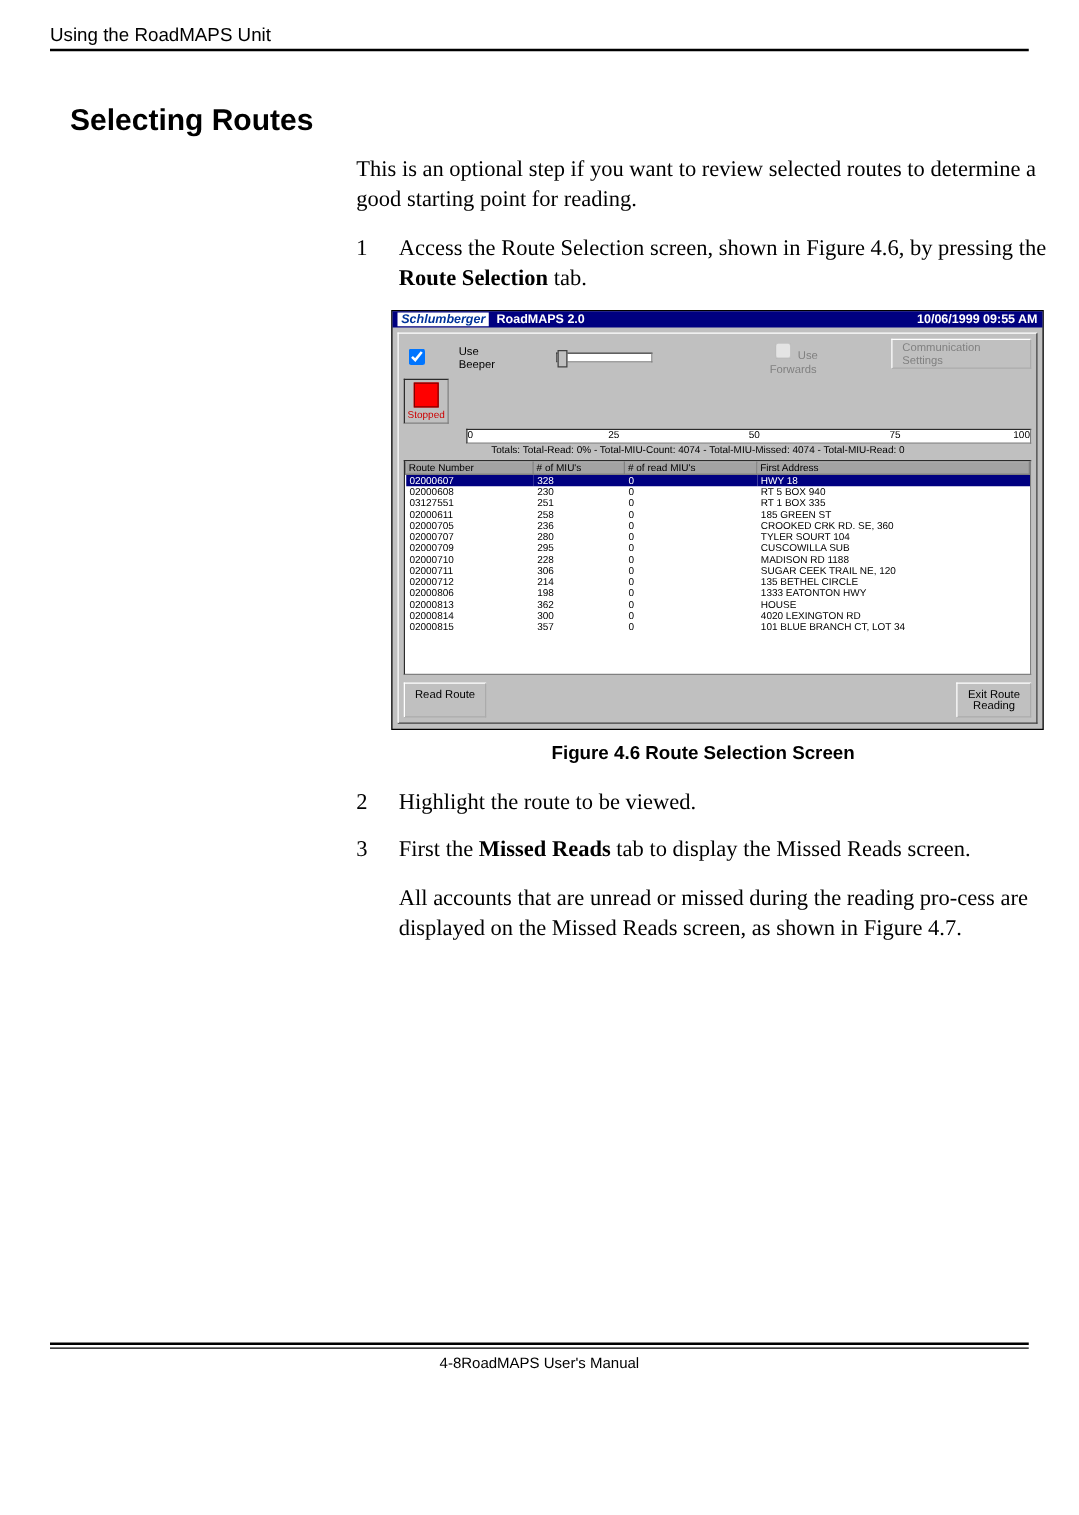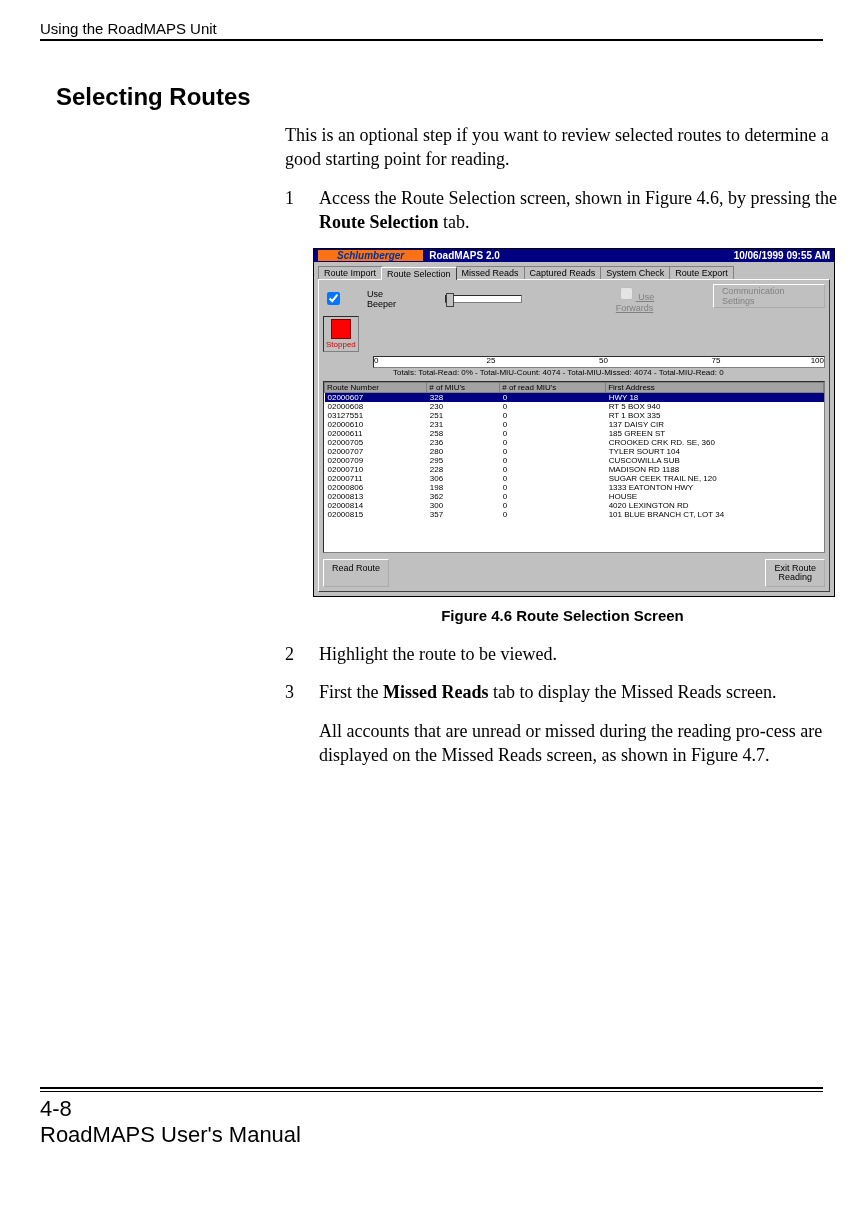--- a/index.html
+++ b/index.html
@@ -73,23 +73,23 @@
   .ss-titlebar {
     background: #000080;
     color: #fff;
     display: flex;
     align-items: center;
     padding: 1px 4px;
     font-size: 10px;
     font-weight: bold;
   }
   .ss-titlebar .brand {
-    background: #f97316;
+    background: #ffffff;
     color: #003399;
-    padding: 0 19px;
+    padding: 0 3px;
     font-style: italic;
     font-weight: bold;
     margin-right: 6px;
     font-size:10px;
   }
   .ss-titlebar .spacer { flex: 1; }
   .ss-body { padding: 4px; }
   .ss-tabs {
     display: flex;
     font-size: 9px;
@@ -145,21 +145,21 @@
   .ss-table th { background:#a3a3a3; border:1px solid #808080; font-weight:normal; text-align:left; padding:0 2px; white-space:nowrap;}
   .ss-table td { padding:0 3px; white-space:nowrap; }
   .ss-table tr.sel td { background:#000080; color:#fff; }
   .ss-bottom { display:flex; justify-content:space-between; margin-top:6px;}
   .ss-bottom .b { border:1px outset #fff; background:#c0c0c0; padding:4px 8px; font-size:9px; text-align:center; line-height:1.0;}
 
   .footer {
     margin-top: 320px;
     padding: 0 40px 20px 40px;
   }
-  .footer .line { display:flex; justify-content:center; font-family:Arial, sans-serif; font-size:22px; padding-top:4px;flex-direction:column;}
+  .footer .line { display:flex; justify-content:center; font-family:Arial, sans-serif; font-size:12px; padding-top:4px;}
 </style>
 </head>
 <body>
 
 <div class="page">
   <div class="running-head">Using the RoadMAPS Unit</div>
   <hr class="rule">
 
   <h2 class="sect">Selecting Routes</h2>
 
@@ -175,38 +175,30 @@
 
     <div class="figure-wrap">
       <div class="ss">
         <div class="ss-titlebar">
           <span class="brand">Schlumberger</span>
           <span>RoadMAPS 2.0</span>
           <span class="spacer"></span>
           <span>10/06/1999 09:55 AM</span>
         </div>
         <div class="ss-body">
-          <div class="ss-tabs">
-            <div class="ss-tab">Route Import</div>
-            <div class="ss-tab active">Route Selection</div>
-            <div class="ss-tab">Missed Reads</div>
-            <div class="ss-tab">Captured Reads</div>
-            <div class="ss-tab">System Check</div>
-            <div class="ss-tab">Route Export</div>
-          </div>
           <div class="ss-panel">
             <div style="display:flex; align-items:flex-start;">
               <div>
                 <div class="ss-row1">
                   <input type="checkbox" checked="" class="cb" style="">
                   <span>Use Beeper</span>
                   <div class="ss-slider">
                       <div class="thumb"></div>
                     </div>
-                  <span style="margin-left:60px; color:#808080;text-decoration:underline;">
+                  <span style="margin-left:60px; color:#808080;">
                     <input type="checkbox" disabled="" class="cb" style="">
                     <span>Use Forwards</span>
                   </span>
                   <span style="flex:1"></span>
                 </div>
                 <div class="ss-stopped">
                   <div class="sq"></div>
                   <span>Stopped</span>
                 </div>
               </div>
@@ -251,26 +243,20 @@
                       <td>0</td>
                       <td>RT 5 BOX 940</td>
                     </tr>
                     <tr>
                       <td>03127551</td>
                       <td>251</td>
                       <td>0</td>
                       <td>RT 1 BOX 335</td>
                     </tr>
                     <tr>
-                      <td>02000610</td>
-                      <td>231</td>
-                      <td>0</td>
-                      <td>137 DAISY CIR</td>
-                    </tr>
-                    <tr>
                       <td>02000611</td>
                       <td>258</td>
                       <td>0</td>
                       <td>185 GREEN ST</td>
                     </tr>
                     <tr>
                       <td>02000705</td>
                       <td>236</td>
                       <td>0</td>
                       <td>CROOKED CRK RD. SE, 360</td>
@@ -291,20 +277,26 @@
                       <td>02000710</td>
                       <td>228</td>
                       <td>0</td>
                       <td>MADISON RD 1188</td>
                     </tr>
                     <tr>
                       <td>02000711</td>
                       <td>306</td>
                       <td>0</td>
                       <td>SUGAR CEEK TRAIL NE, 120</td>
+                    </tr>
+                    <tr>
+                      <td>02000712</td>
+                      <td>214</td>
+                      <td>0</td>
+                      <td>135 BETHEL CIRCLE</td>
                     </tr>
                     <tr>
                       <td>02000806</td>
                       <td>198</td>
                       <td>0</td>
                       <td>1333 EATONTON HWY</td>
                     </tr>
                     <tr>
                       <td>02000813</td>
                       <td>362</td>

